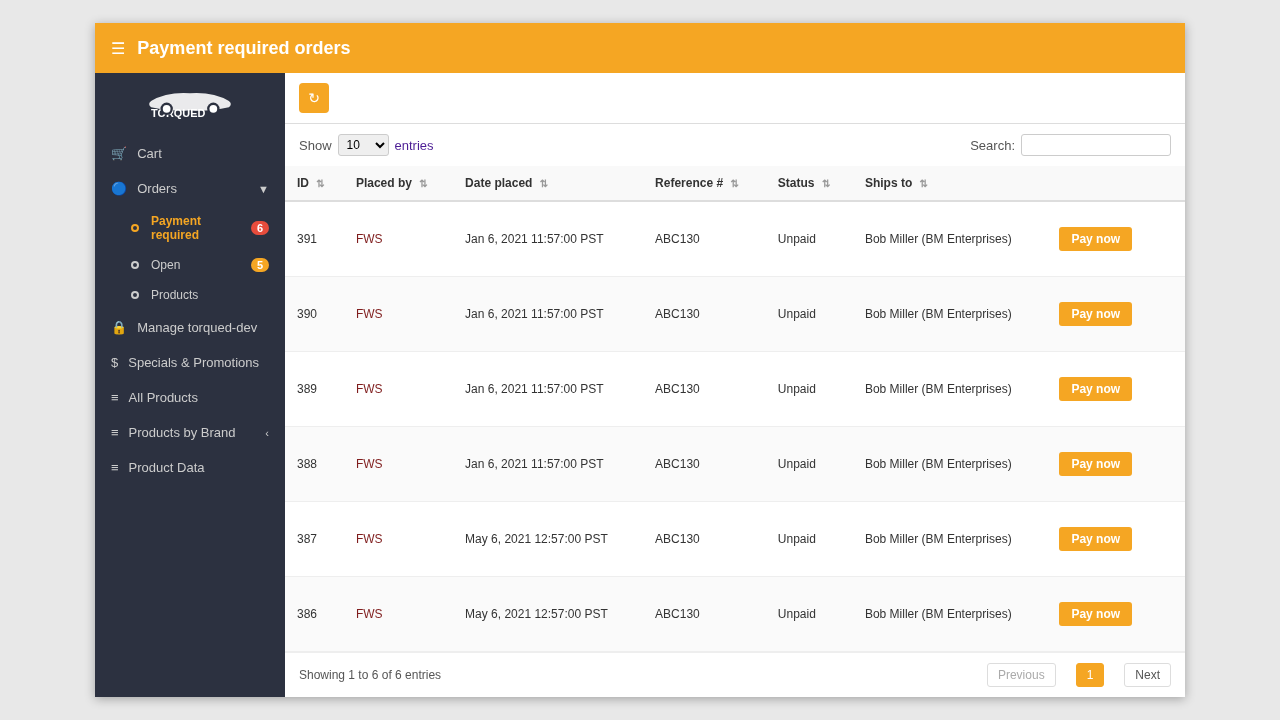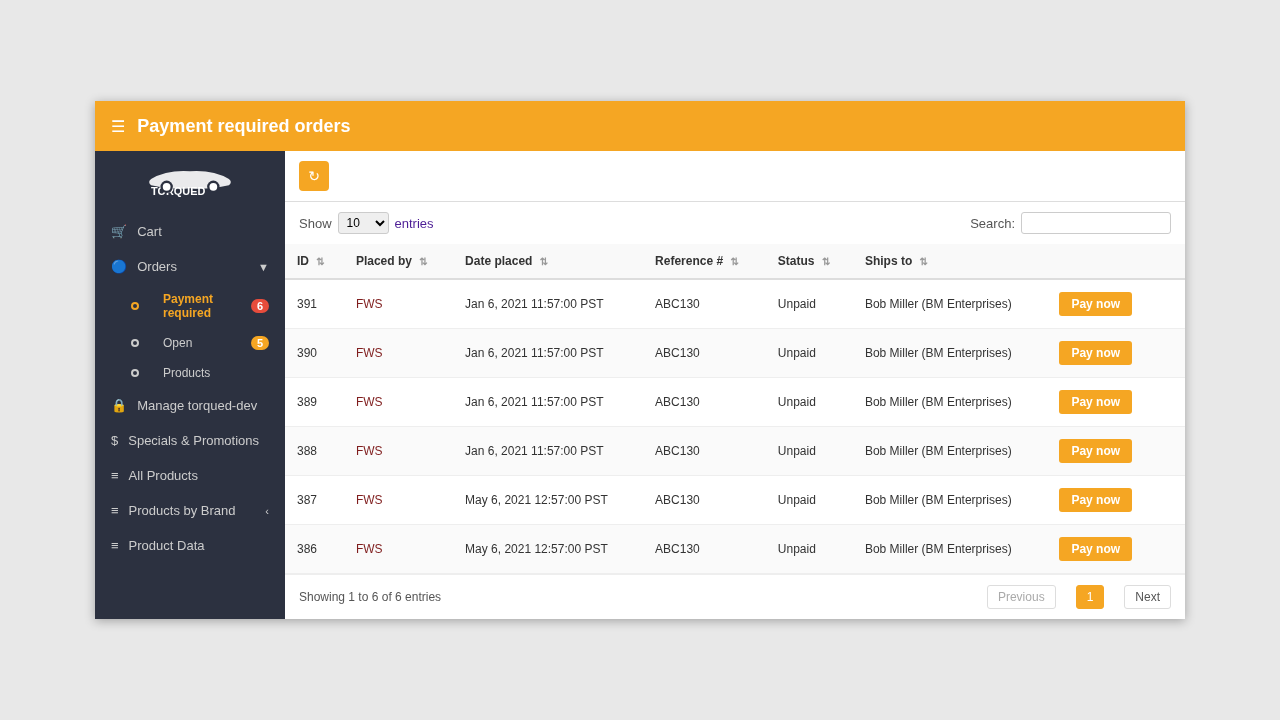--- a/index.html
+++ b/index.html
@@ -85,21 +85,21 @@
       justify-content: space-between;
     }
     .orders-header-left { display: flex; align-items: center; gap: 10px; }
     .orders-chevron { font-size: 11px; color: #ccc; }
 
     .orders-sub-items {}
     .order-sub-item {
       padding: 8px 16px 8px 36px;
       display: flex;
       align-items: center;
-      gap: 24px;
+      gap: 12px;
       cursor: pointer;
       color: #ccc;
       font-size: 12px;
     }
 
     .order-dot {
       width: 8px;
       height: 8px;
       border-radius: 50%;
       border: 2px solid #ccc;
@@ -212,21 +212,21 @@
       font-size: 10px;
     }
 
     .orders-table tbody tr {
       border-bottom: 1px solid #eee;
       background: white;
     }
     .orders-table tbody tr:nth-child(even) { background: #fafafa; }
 
     .orders-table td {
-      padding: 12px 12px;
+      padding: 25px 12px;
       font-size: 12px;
       color: #333;
     }
 
     .fws-link { color: #7f1d1d; text-decoration: none; cursor: pointer; }
 
     .pay-now-btn {
       background: #f5a623;
       color: white;
       border: none;

